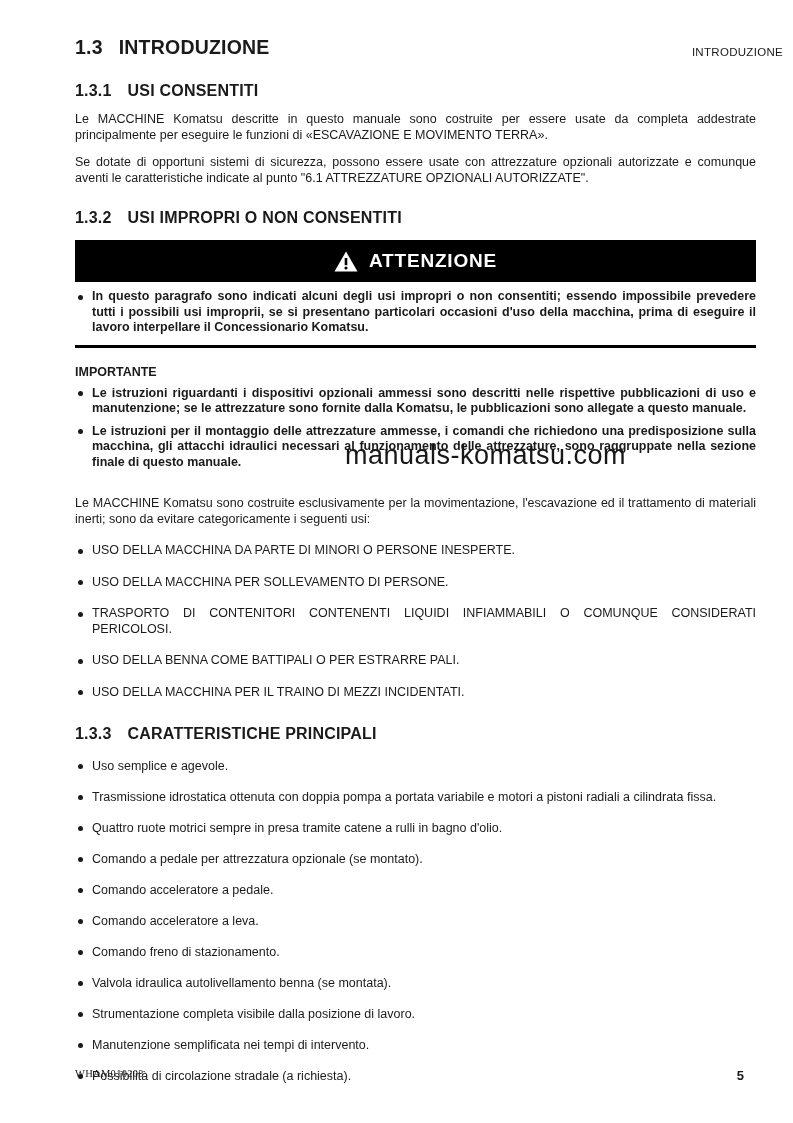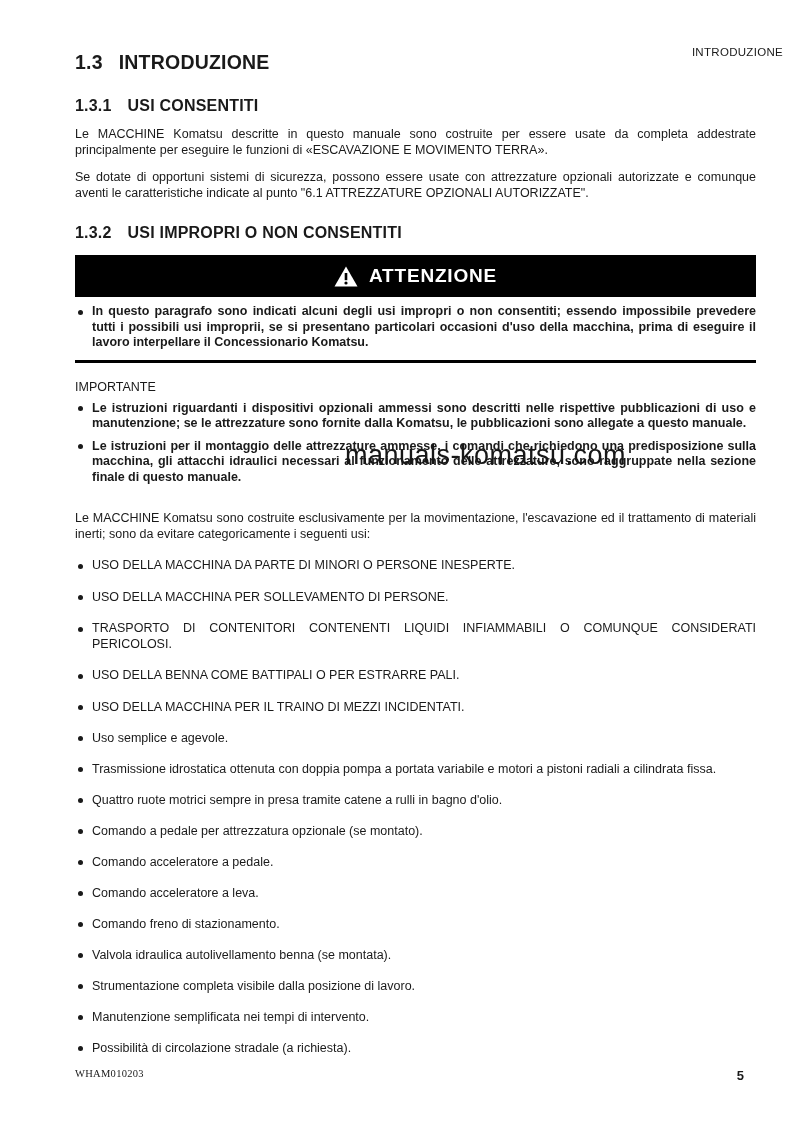--- a/index.html
+++ b/index.html
@@ -22,21 +22,21 @@
   }
   .running-header {
     text-align: right;
     padding-top: 46px;
     padding-right: 10px;
     font-size: 11.5px;
     letter-spacing: 0.3px;
     color: #1a1a1a;
   }
   h1.sec-title {
-    margin-top: 51px;
+    margin-top: 36px;
     font-size: 19.5px;
     font-weight: 700;
     letter-spacing: 0.2px;
   }
   h2.sub-title {
     margin-top: 23px;
     font-size: 16px;
     font-weight: 700;
     letter-spacing: 0.2px;
   }
@@ -83,21 +83,21 @@
   ul.warn-list { margin-top: 7px; }
   ul.warn-list li { font-weight: 700; }
   .warn-rule {
     margin-top: 9px;
     height: 3px;
     background: #000000;
   }
   .importante-label {
     margin-top: 17px;
     font-size: 12.5px;
-    font-weight: 400;
+    font-weight: 700;
   }
   ul.importante-list li { font-weight: 700; margin-top: 7px; }
   ul.forbidden-list { margin-top: 12px; }
   ul.forbidden-list li { margin-top: 16px; }
   ul.features-list { margin-top: 4px; }
   ul.features-list li { margin-top: 15.5px; }
   .watermark {
     position: absolute;
     left: 345px;
     top: 440px;
@@ -185,20 +185,23 @@
 
     <ul class="blist forbidden-list">
 
     <li>USO DELLA MACCHINA DA PARTE DI MINORI O PERSONE INESPERTE.</li>
         <li>USO DELLA MACCHINA PER SOLLEVAMENTO DI PERSONE.</li>
         <li>TRASPORTO DI CONTENITORI CONTENENTI LIQUIDI INFIAMMABILI O COMUNQUE CONSIDERATI PERICOLOSI.</li>
         <li>USO DELLA BENNA COME BATTIPALI O PER ESTRARRE PALI.</li>
         <li>USO DELLA MACCHINA PER IL TRAINO DI MEZZI INCIDENTATI.</li>
       </ul>
 
+    <h2 class="sub-title" style="margin-top:25px">
+      <span class="sec-num">1.3.3</span><span>CARATTERISTICHE PRINCIPALI</span>
+    </h2>
 
     <ul class="blist features-list">
 
     <li>Uso semplice e agevole.</li>
         <li>Trasmissione idrostatica ottenuta con doppia pompa a portata variabile e motori a pistoni radiali a cilindrata fissa.</li>
         <li>Quattro ruote motrici sempre in presa tramite catene a rulli in bagno d'olio.</li>
         <li>Comando a pedale per attrezzatura opzionale (se montato).</li>
         <li>Comando acceleratore a pedale.</li>
         <li>Comando acceleratore a leva.</li>
         <li>Comando freno di stazionamento.</li>

